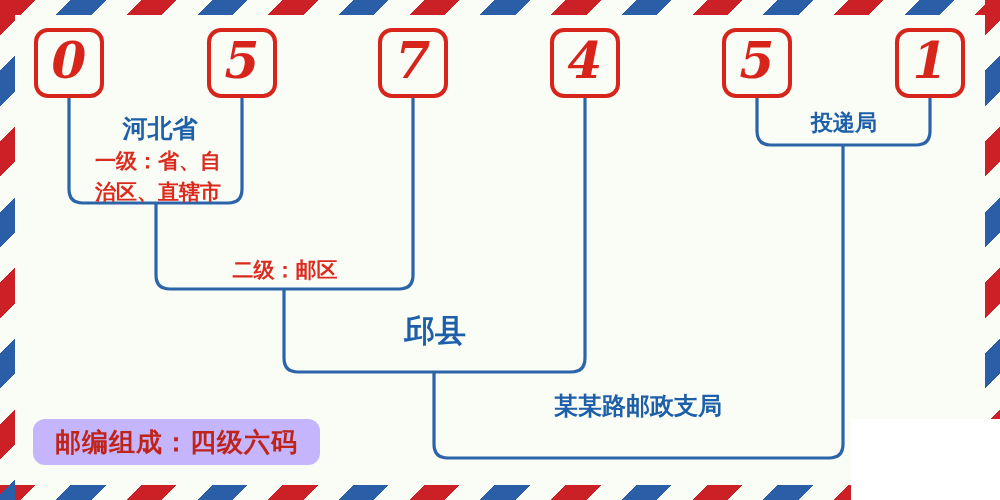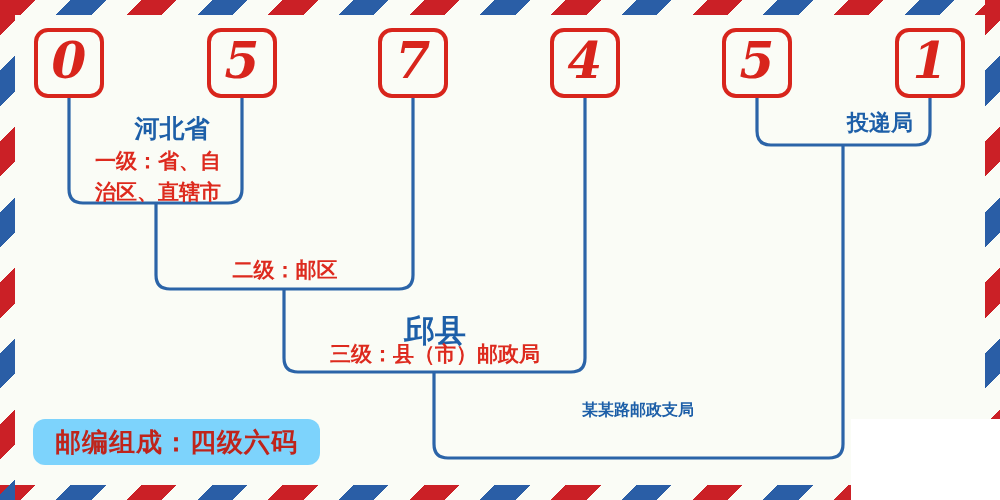--- a/index.html
+++ b/index.html
@@ -35,21 +35,21 @@
     font-weight:700;text-align:center;white-space:nowrap;
   }
   .label-red{
     position:absolute;color:#dd2a1e;font-family:"Liberation Sans",sans-serif;
     font-weight:700;text-align:center;font-size:21px;line-height:31px;white-space:nowrap;
   }
   .center{transform:translateX(-50%);}
   
   #footer-badge{
     position:absolute;left:33px;top:419px;height:46px;box-sizing:border-box;
-    background:#7dd3fc;border-radius:12px;padding:8px 22px;
+    background:#c4b5fd;border-radius:12px;padding:8px 22px;
     display:flex;align-items:center;
   }
   #footer-badge span{
     color:#bf241b;font-family:"Liberation Serif",serif;font-weight:700;
     font-size:26px;letter-spacing:1px;white-space:nowrap;
   }
   
   #white-patch{position:absolute;left:851px;top:419px;width:149px;height:81px;background:#ffffff;}
 </style>
 </head>
@@ -82,34 +82,33 @@
   <div class="digit-box" style="left:550px">
     <span class="digit">4</span>
   </div>
   <div class="digit-box" style="left:722px">
     <span class="digit">5</span>
   </div>
   <div class="digit-box" style="left:895px">
     <span class="digit">1</span>
   </div>
 
-  <div class="place-blue center" style="left:172px;top:112px;font-size:25px">河北省</div>
+  <div class="place-blue center" style="left:160px;top:112px;font-size:25px">河北省</div>
   <div class="label-red center" style="left:158px;top:145px">
     <span style="display:block">一级：省、自</span>
     <span style="display:block">治区、直辖市</span>
   </div>
 
   <div class="label-red center" style="left:285px;top:254px">二级：邮区</div>
 
   <div class="place-blue center" style="left:435px;top:310px;font-size:31px">邱县</div>
-  <div class="label-red center" style="left:435px;top:338px">三级：县（市）邮政局</div>
 
-  <div class="place-blue center" style="left:638px;top:400px;font-size:16px">某某路邮政支局</div>
+  <div class="place-blue center" style="left:638px;top:390px;font-size:24px">某某路邮政支局</div>
 
-  <div class="place-blue center" style="left:880px;top:108px;font-size:22px">投递局</div>
+  <div class="place-blue center" style="left:844px;top:108px;font-size:22px">投递局</div>
 
   <div id="footer-badge">
     <span>邮编组成：四级六码</span>
   </div>
 
   <div id="white-patch"></div>
 
 </div>
 
 </body></html>

